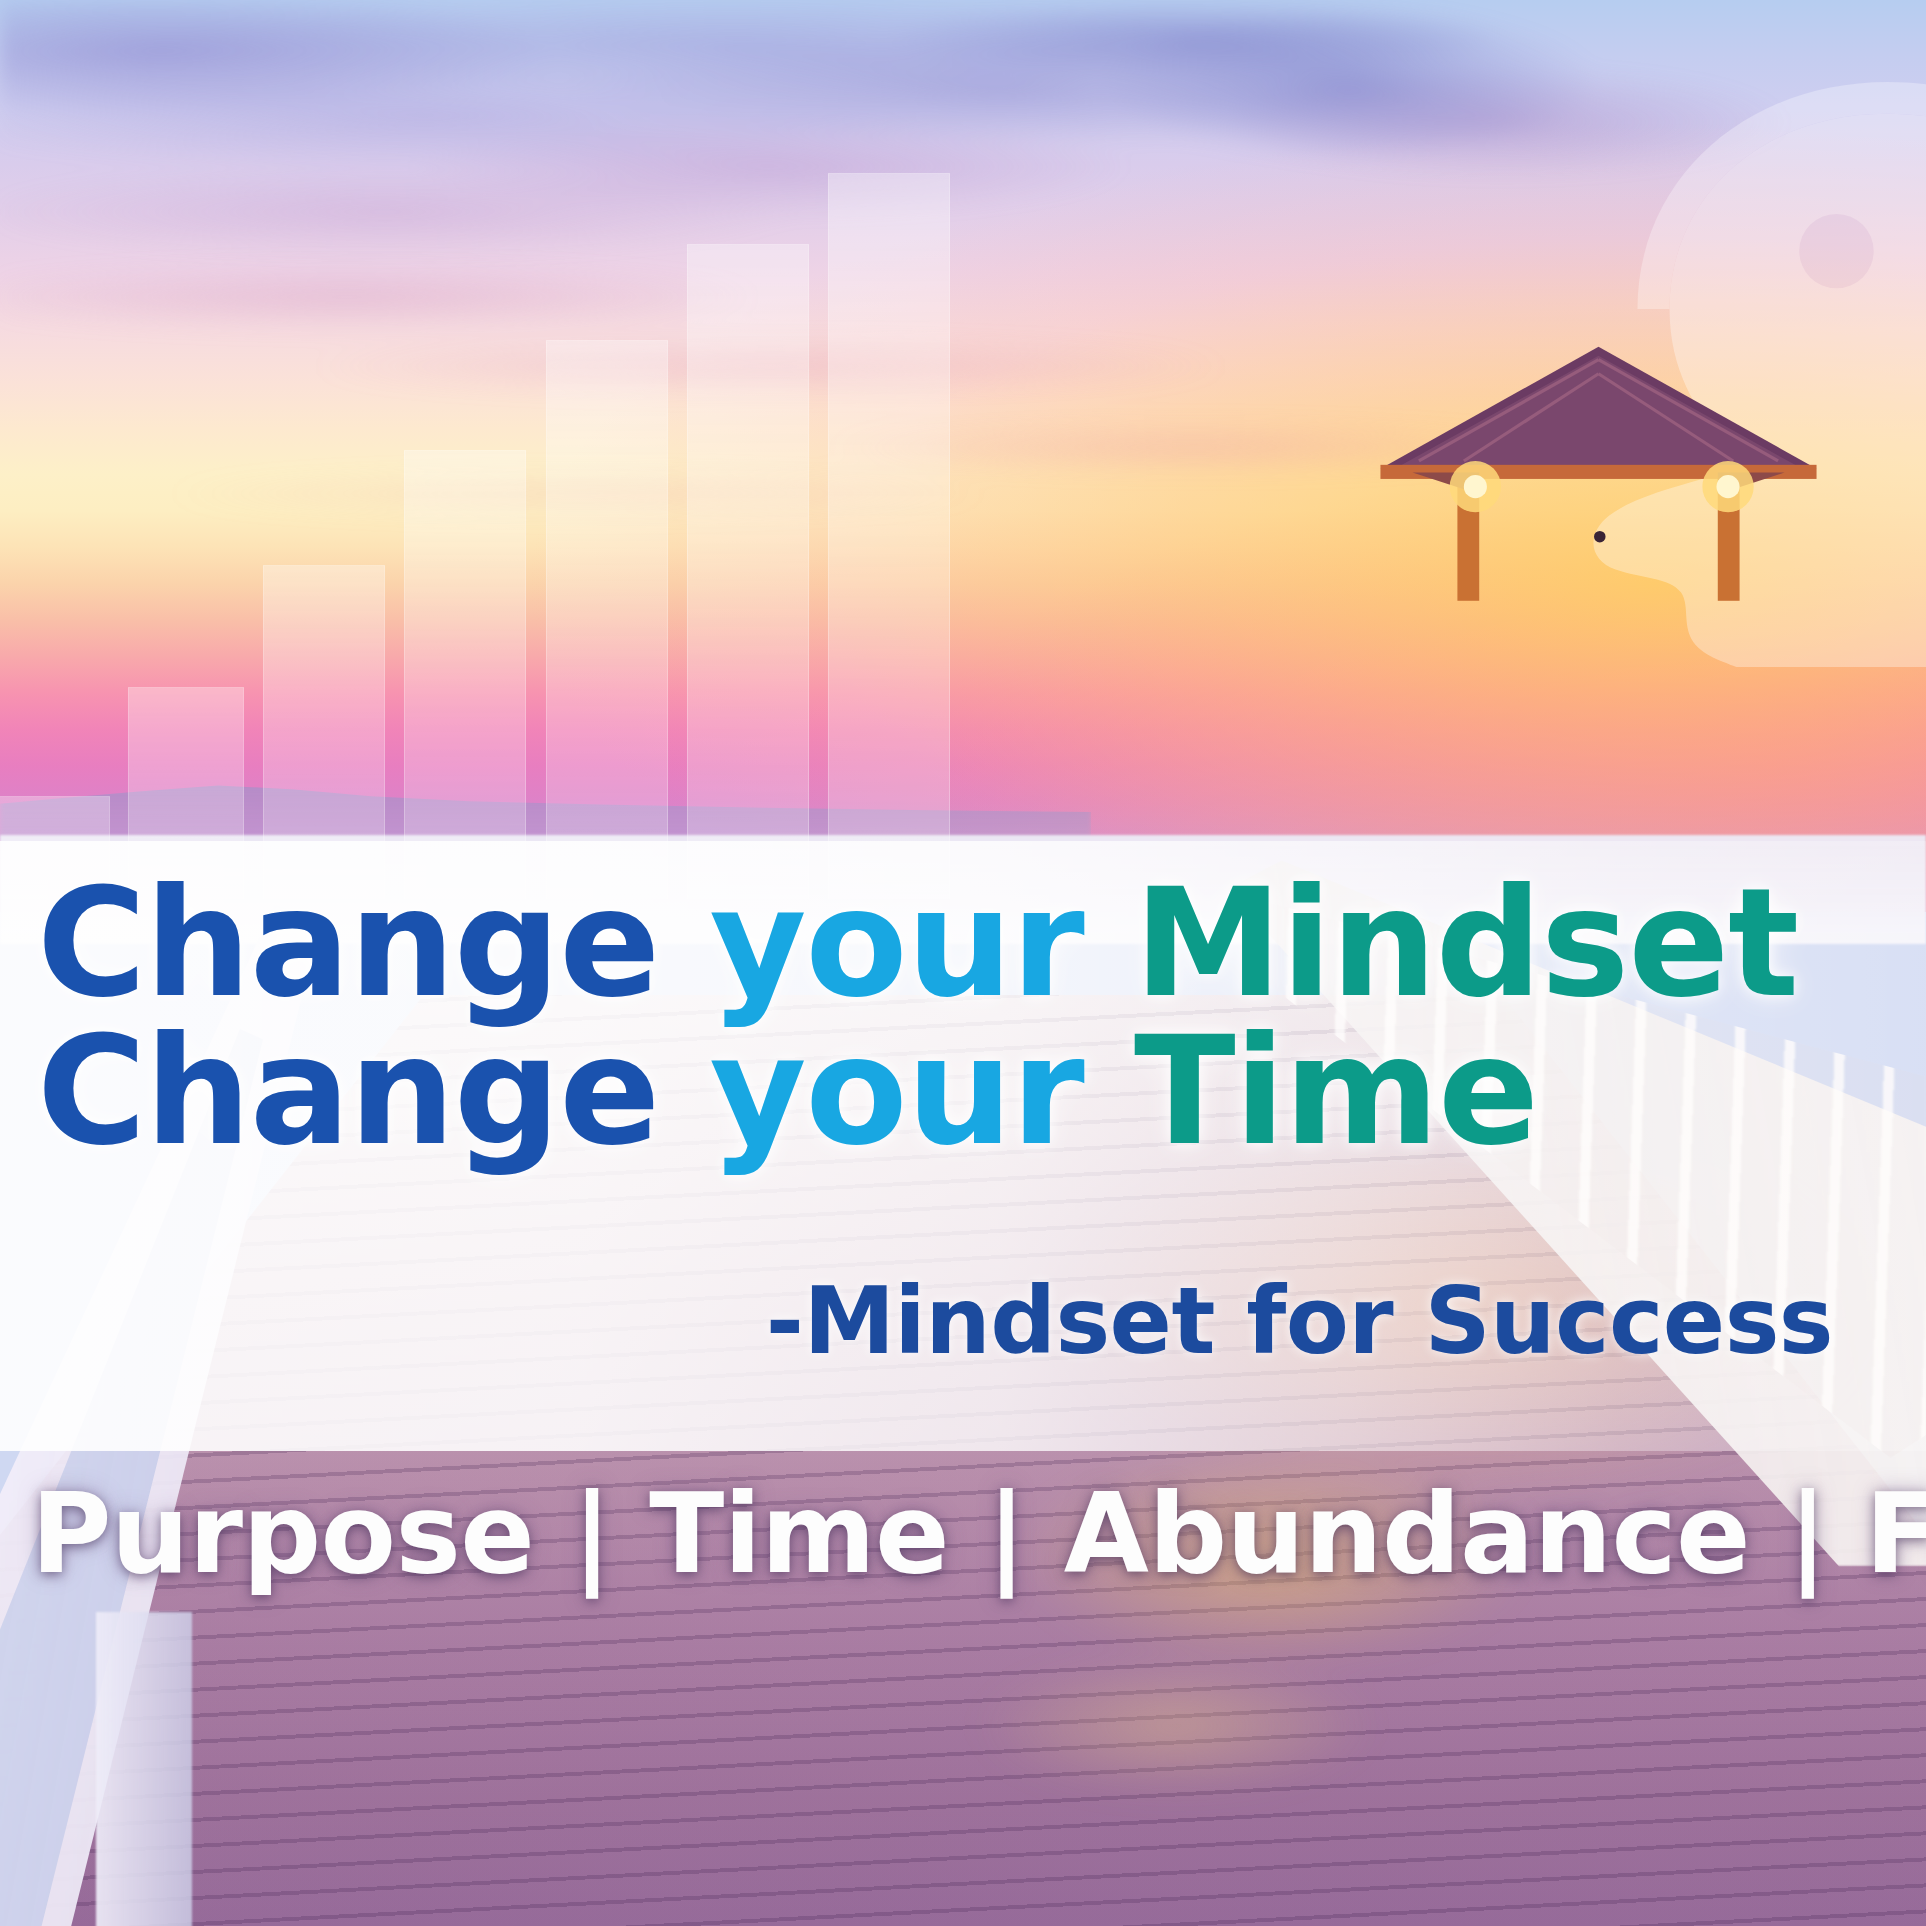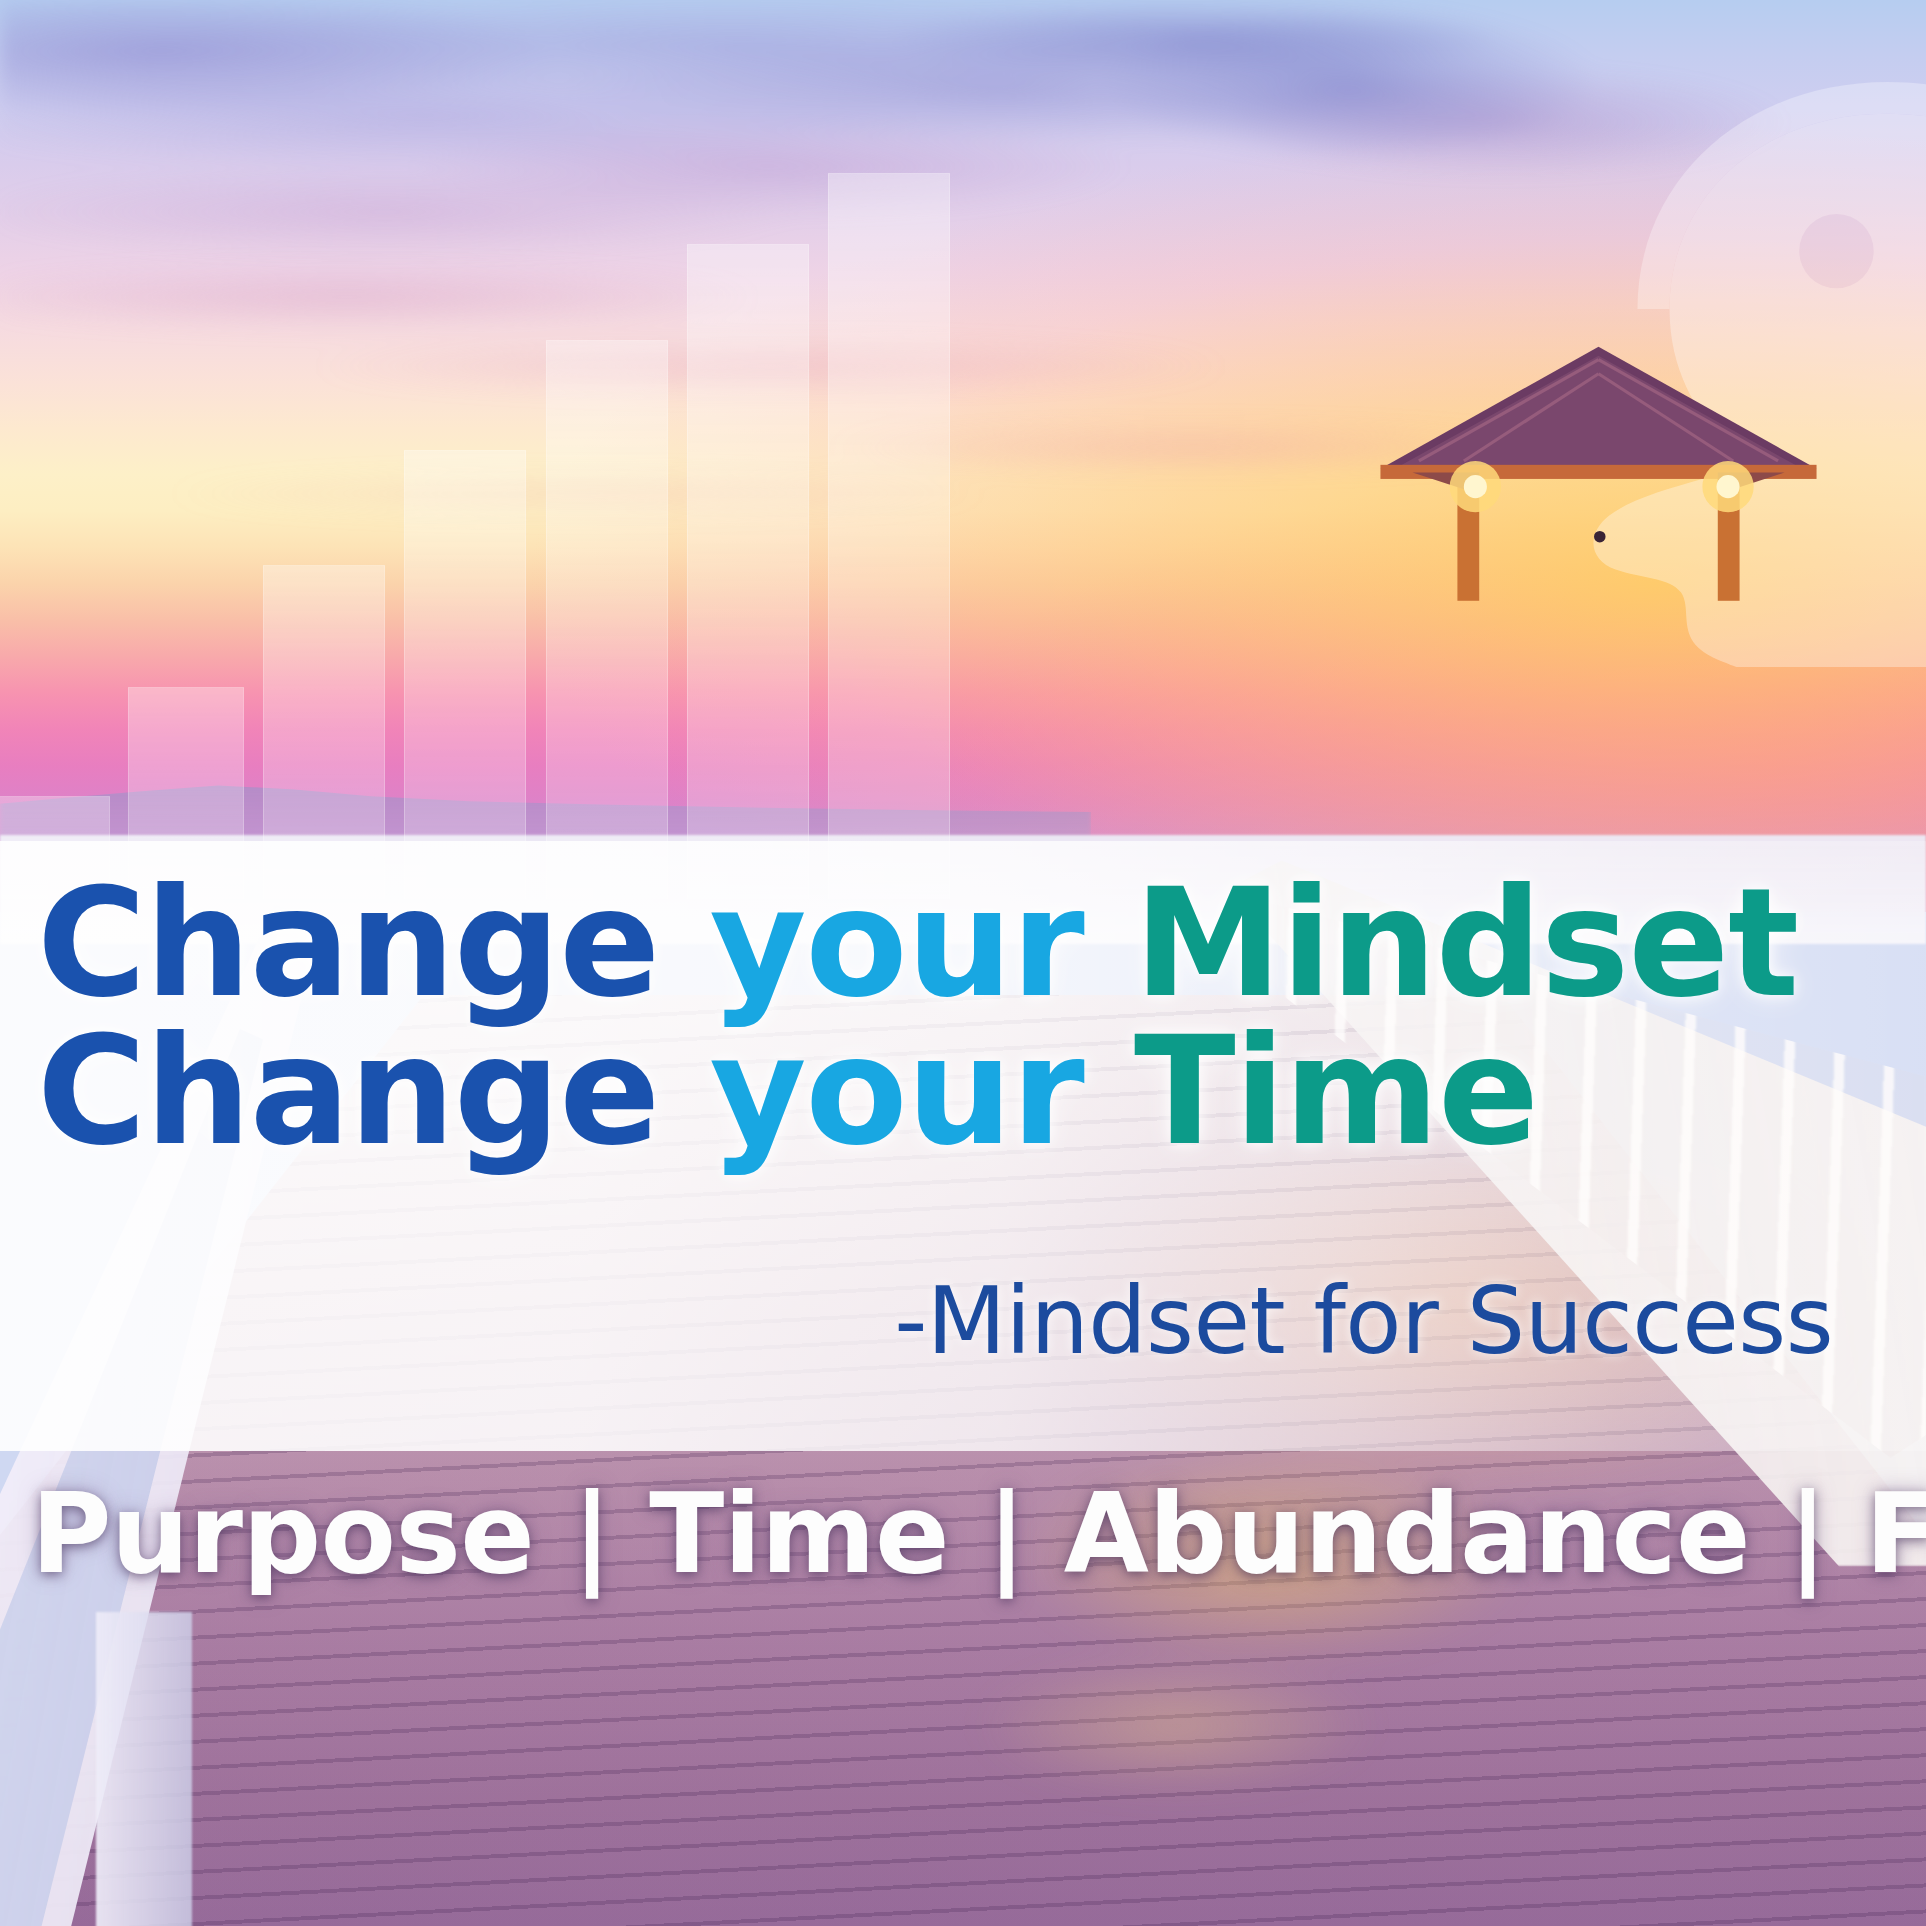--- a/index.html
+++ b/index.html
@@ -178,21 +178,21 @@
   .hl-line{font-size:149px;display:block;}
   .w-dark{color:#1a52ae;}
   .w-cyan{color:#18a7e2;}
   .w-teal{color:#0c9b89;}
   .hl-line .seg{text-shadow:0 0 14px rgba(255,255,255,.95),0 0 29.5px rgba(255,255,255,.7);}
 
   .subtitle{
     position:absolute;left:0;top:1268px;width:1833px;
     text-align:right;
     font-size:92px;
-    font-weight:400;
+    font-weight:700;
     color:#1c4b9e;
     letter-spacing:-0.6px;
     white-space:nowrap;
     text-shadow:0 0 11.6px rgba(255,255,255,.85);
   }
 
   .tagline{
     position:absolute;left:31px;top:1470px;width:1990px;
     font-size:110px;
     font-weight:700;

